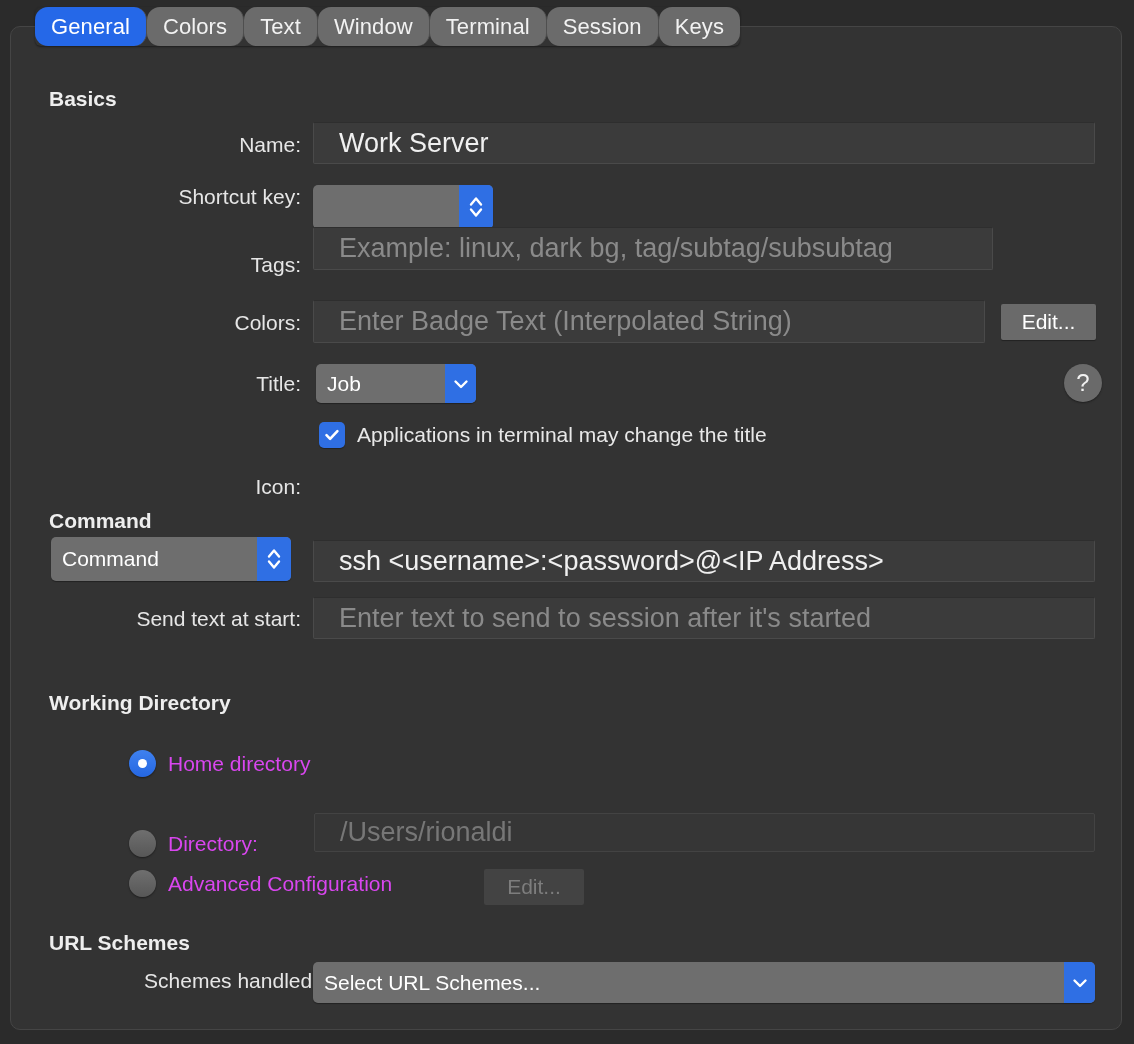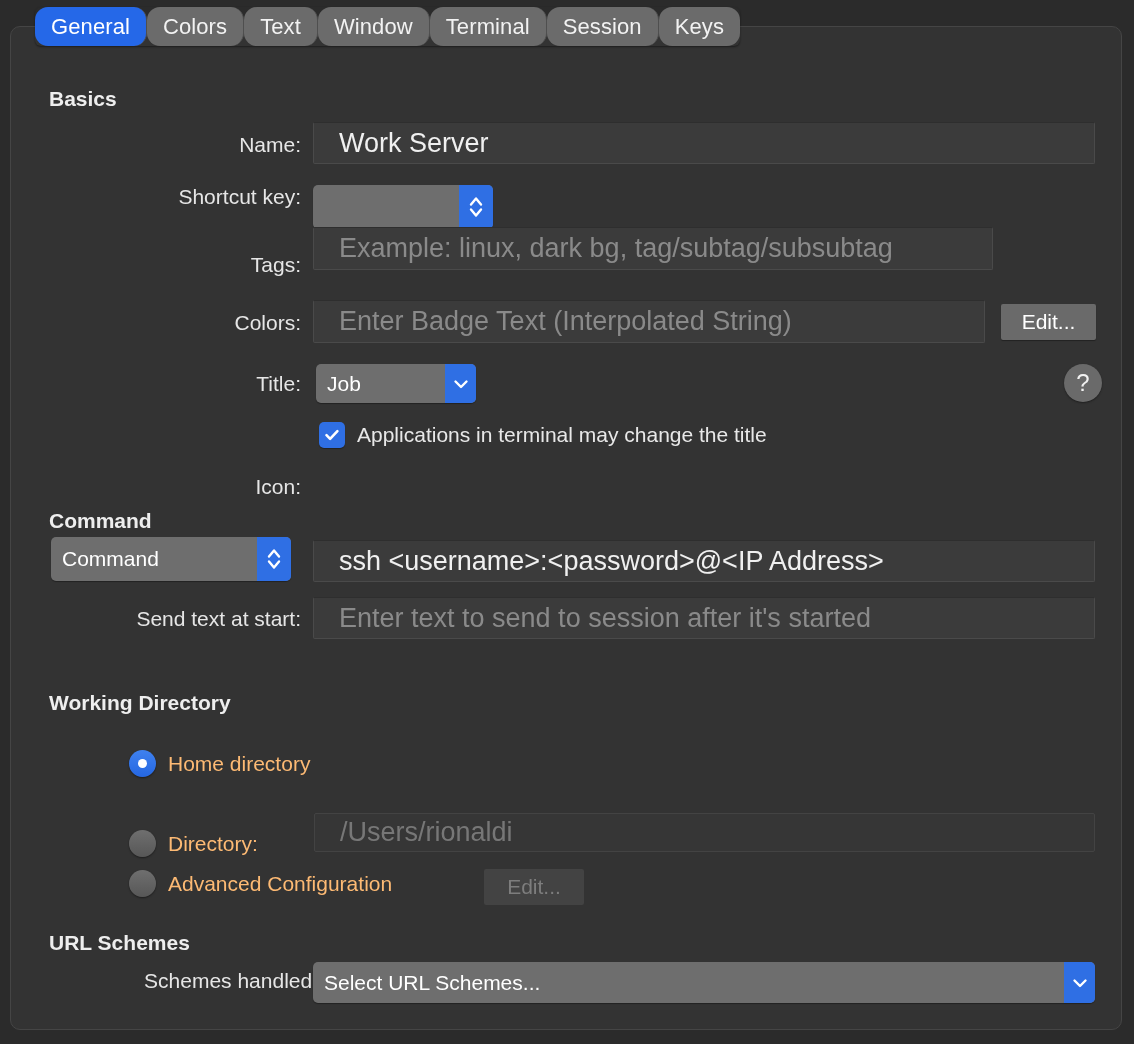--- a/index.html
+++ b/index.html
@@ -219,21 +219,21 @@
   .radio .dot {
     width: 9px;
     height: 9px;
     border-radius: 50%;
     background: #ffffff;
     display: none;
   }
   .radio.on .dot { display: block; }
   .radiorow .rtext {
     font-size: 21px;
-    color: #fdba74;
+    color: #d946ef;
     margin-left: 12px;
     white-space: nowrap;
   }
 </style>
 </head>
 <body>
 
 <div id="tabbar">
   <div class="tab active">General</div>
   <div class="tab">Colors</div>

